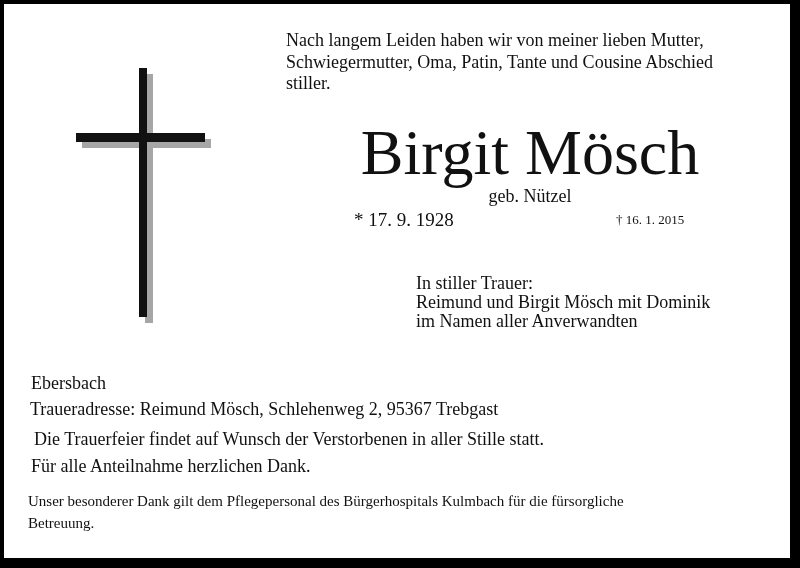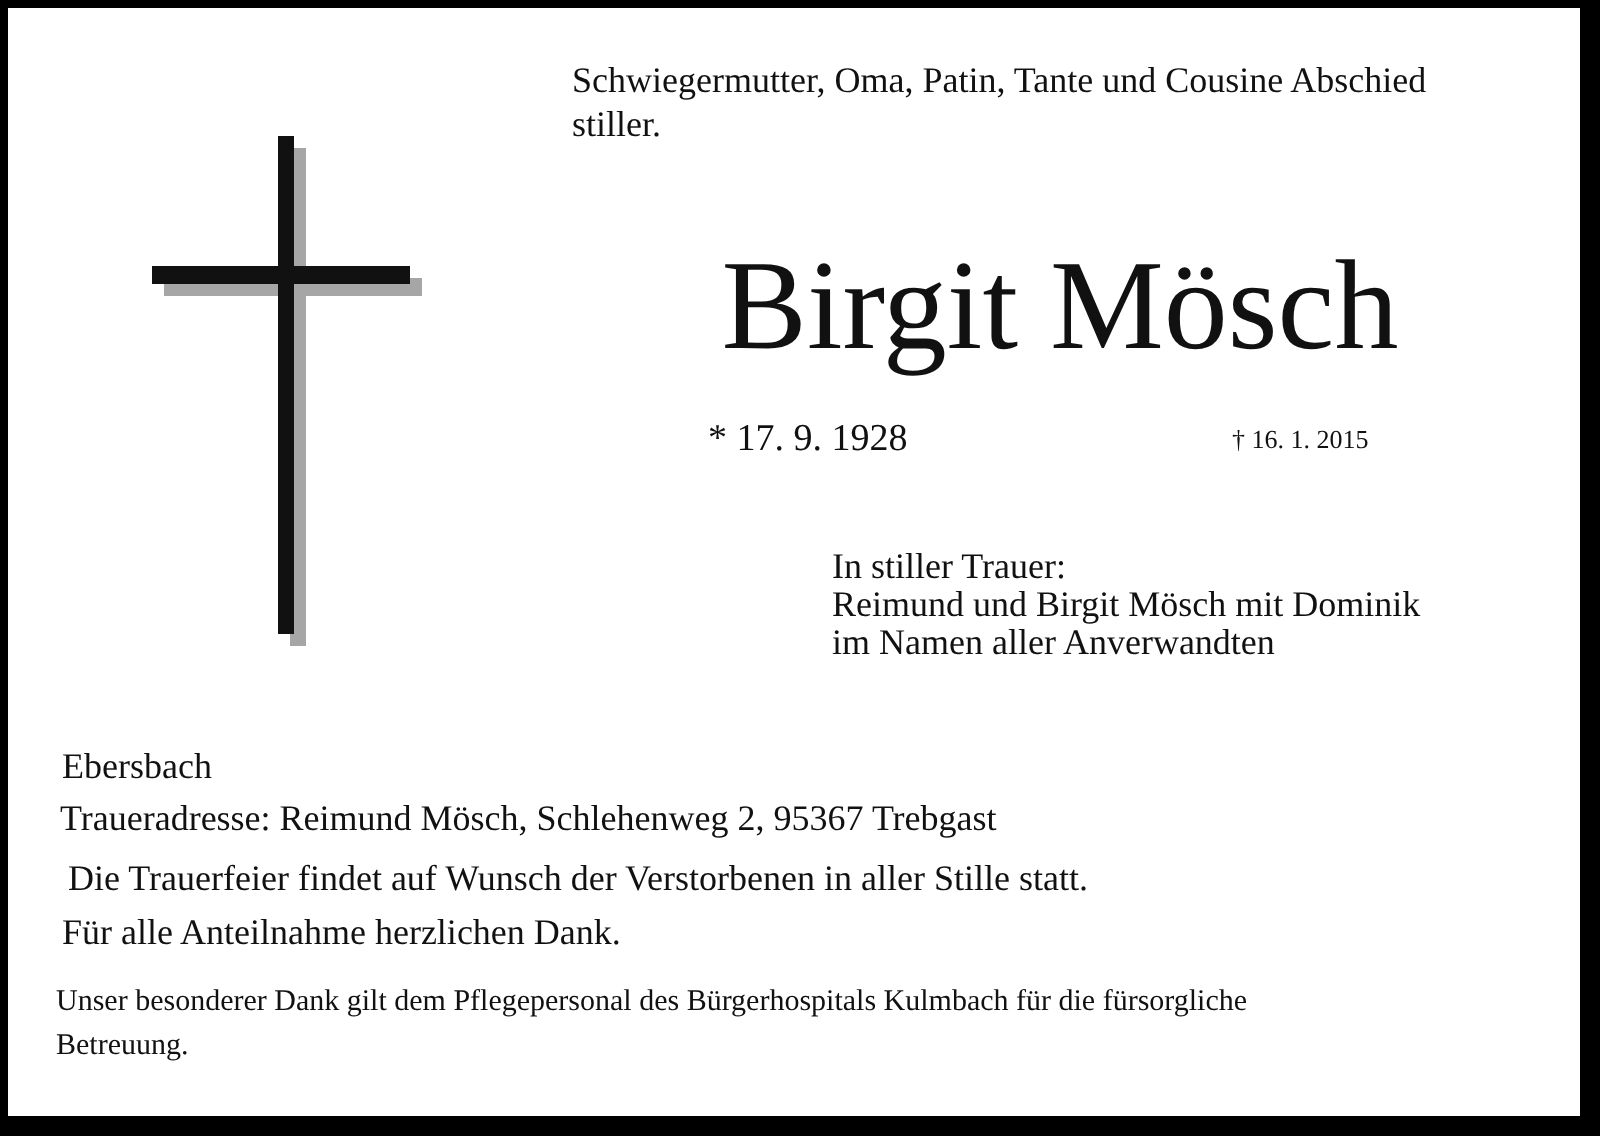--- a/index.html
+++ b/index.html
@@ -99,26 +99,28 @@
   <div class="paper"></div>
 
   <div class="abs cross">
     <div class="bar v-shadow"></div>
     <div class="bar h-shadow"></div>
     <div class="bar v-bar"></div>
     <div class="bar h-bar"></div>
   </div>
 
   <div class="abs intro">
+    <div class="line">Nach langem Leiden haben wir von meiner lieben Mutter,</div>
     <div class="line">Schwiegermutter, Oma, Patin, Tante und Cousine Abschied</div>
     <div class="line">stiller.</div>
   </div>
 
   <div class="abs name">Birgit Mösch</div>
 
+  <div class="abs maiden">geb. Nützel</div>
 
   <div class="abs birth line">* 17. 9. 1928</div>
   <div class="abs death line">† 16. 1. 2015</div>
 
   <div class="abs mourning">
     <div class="line">In stiller Trauer:</div>
     <div class="line">Reimund und Birgit Mösch mit Dominik</div>
     <div class="line">im Namen aller Anverwandten</div>
   </div>
 

